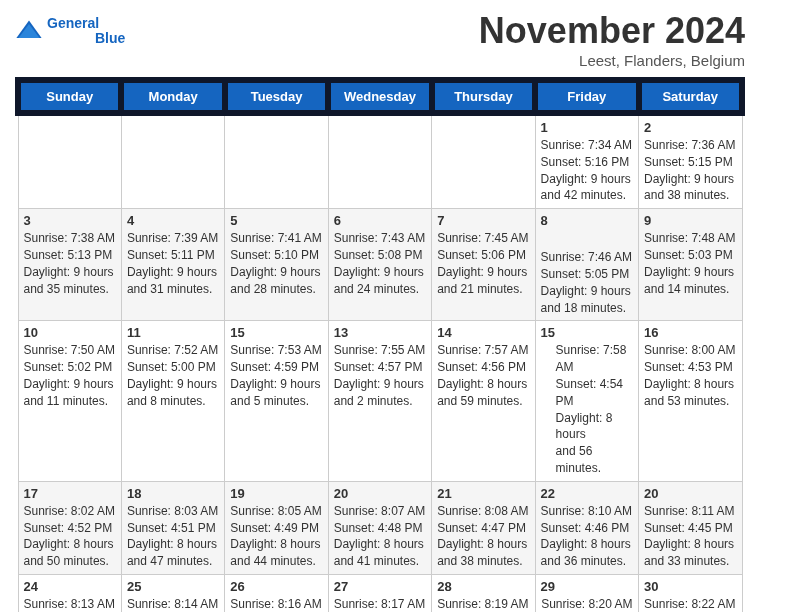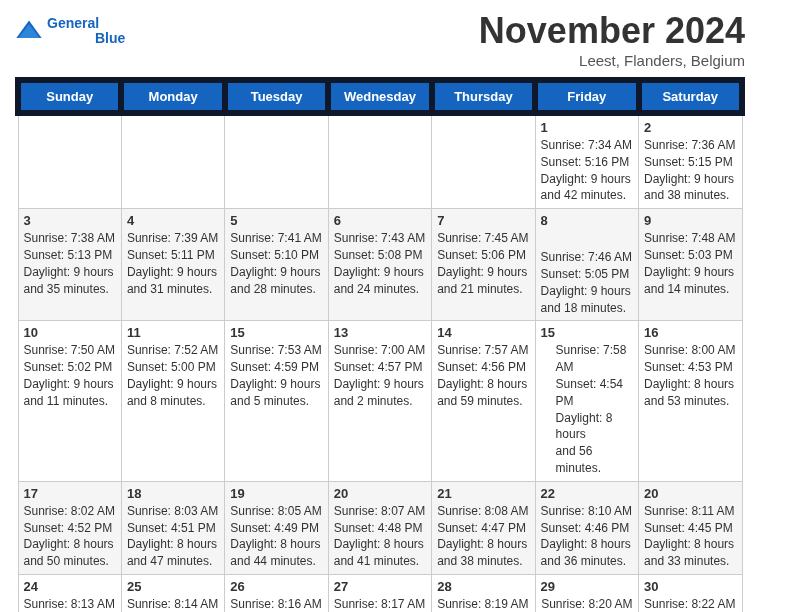--- a/index.html
+++ b/index.html
@@ -208,21 +208,21 @@
           </td>
           <td>
             <span class="day-num">15</span>
             <div class="day-info" style="white-space: pre-line;">Sunrise: 7:53 AM
 Sunset: 4:59 PM
 Daylight: 9 hours
 and 5 minutes.</div>
           </td>
           <td>
             <span class="day-num">13</span>
-            <div class="day-info" style="white-space: pre-line;">Sunrise: 7:00 AM
+            <div class="day-info" style="white-space: pre-line;">Sunrise: 7:55 AM
 Sunset: 4:57 PM
 Daylight: 9 hours
 and 2 minutes.</div>
           </td>
           <td>
             <span class="day-num">14</span>
             <div class="day-info" style="white-space: pre-line;">Sunrise: 7:57 AM
 Sunset: 4:56 PM
 Daylight: 8 hours
 and 59 minutes.</div>

